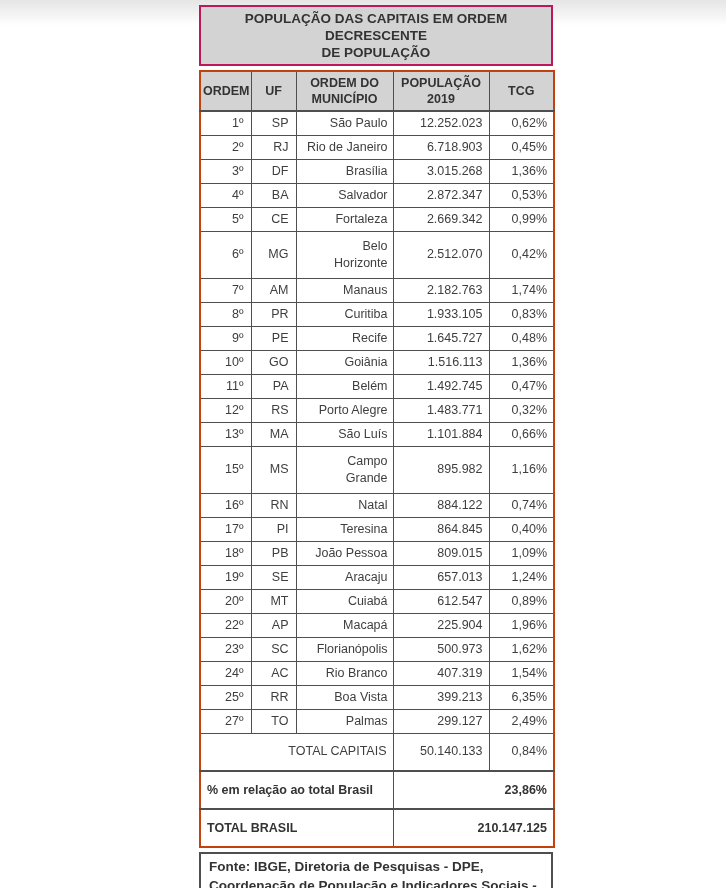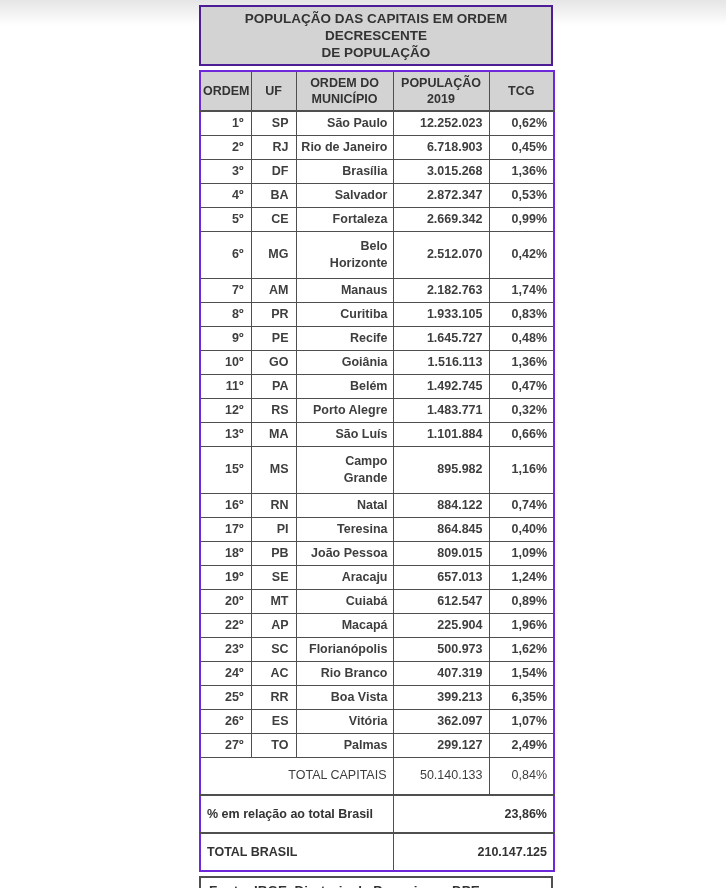--- a/index.html
+++ b/index.html
@@ -27,56 +27,56 @@
   .table-wrap {
     position: absolute;
     left: 199px;
     top: 5px;
     width: 354px;
   }
   .title-box {
     box-sizing: border-box;
     width: 354px;
     background: #d3d3d3;
-    border: 2px solid #4c1d95;
+    border: 2px solid #be185d;
     color: #333333;
     font-weight: bold;
     font-size: 13.5px;
     line-height: 17px;
     text-align: center;
     padding: 3px 4px;
     white-space: pre-line;
     margin-bottom: 4px;
   }
   table.main {
     border-collapse: collapse;
     table-layout: fixed;
     width: 354px;
     font-size: 12.5px;
     color: #3e3e3e;
-    border: 2px solid #6d28d9;
+    border: 2px solid #c2410c;
   }
   table.main th, table.main td {
     border: 1px solid #4f4f4f;
     overflow: hidden;
   }
   table.main th {
     background: #d3d3d3;
     color: #333333;
     font-weight: bold;
     font-size: 12.5px;
     text-align: center;
     line-height: 16px;
     padding: 3px 2px;
     white-space: pre-line;
     border-bottom: 2px solid #4f4f4f;
     height: 32px;
     vertical-align: middle;
   }
-  table.main tbody tr { height: 24px; font-weight: bold; }
+  table.main tbody tr { height: 24px; }
   table.main tbody tr.tall { height: 47px; }
   table.main tbody td {
     text-align: right;
     line-height: 17px;
     padding: 2px 6px 2px 2px;
     vertical-align: middle;
   }
   table.main tbody td.cell-municipio { white-space: pre-line; padding-right: 5px; text-align: right; }
   table.main tbody td.cell-ordem { padding-right: 7px; }
   table.main tbody td.cell-uf { padding-right: 7px; }
@@ -299,27 +299,20 @@
             <td class="cell-tcg">1,54%</td>
           </tr>
           <tr>
             <td class="cell-ordem">25º</td>
             <td class="cell-uf">RR</td>
             <td class="cell-municipio">Boa Vista</td>
             <td class="cell-populacao">399.213</td>
             <td class="cell-tcg">6,35%</td>
           </tr>
           <tr>
-            <td class="cell-ordem">26º</td>
-            <td class="cell-uf">ES</td>
-            <td class="cell-municipio">Vitória</td>
-            <td class="cell-populacao">362.097</td>
-            <td class="cell-tcg">1,07%</td>
-          </tr>
-          <tr>
             <td class="cell-ordem">27º</td>
             <td class="cell-uf">TO</td>
             <td class="cell-municipio">Palmas</td>
             <td class="cell-populacao">299.127</td>
             <td class="cell-tcg">2,49%</td>
           </tr>
         </tbody>
       <tfoot>
         <tr class="total-capitais-row">
           <td colspan="3">TOTAL CAPITAIS</td>

